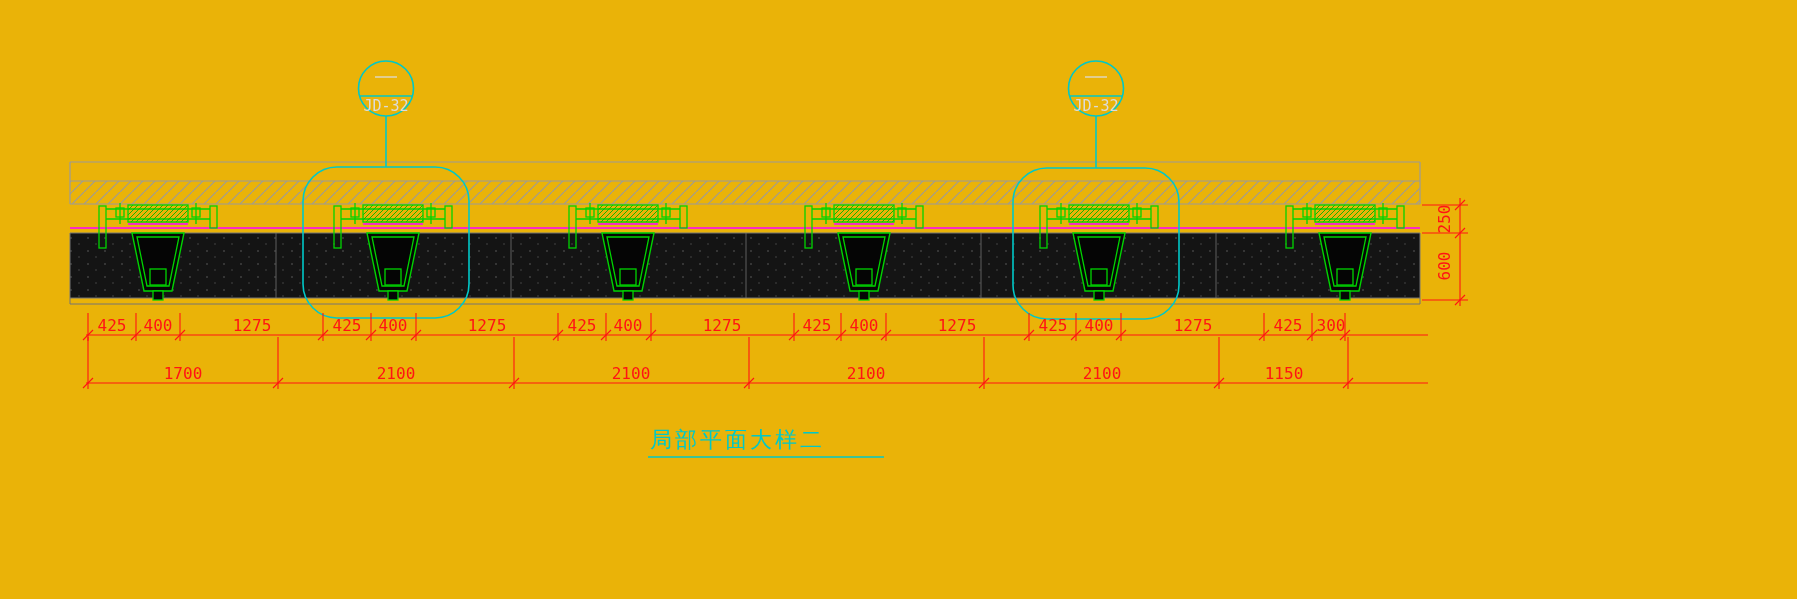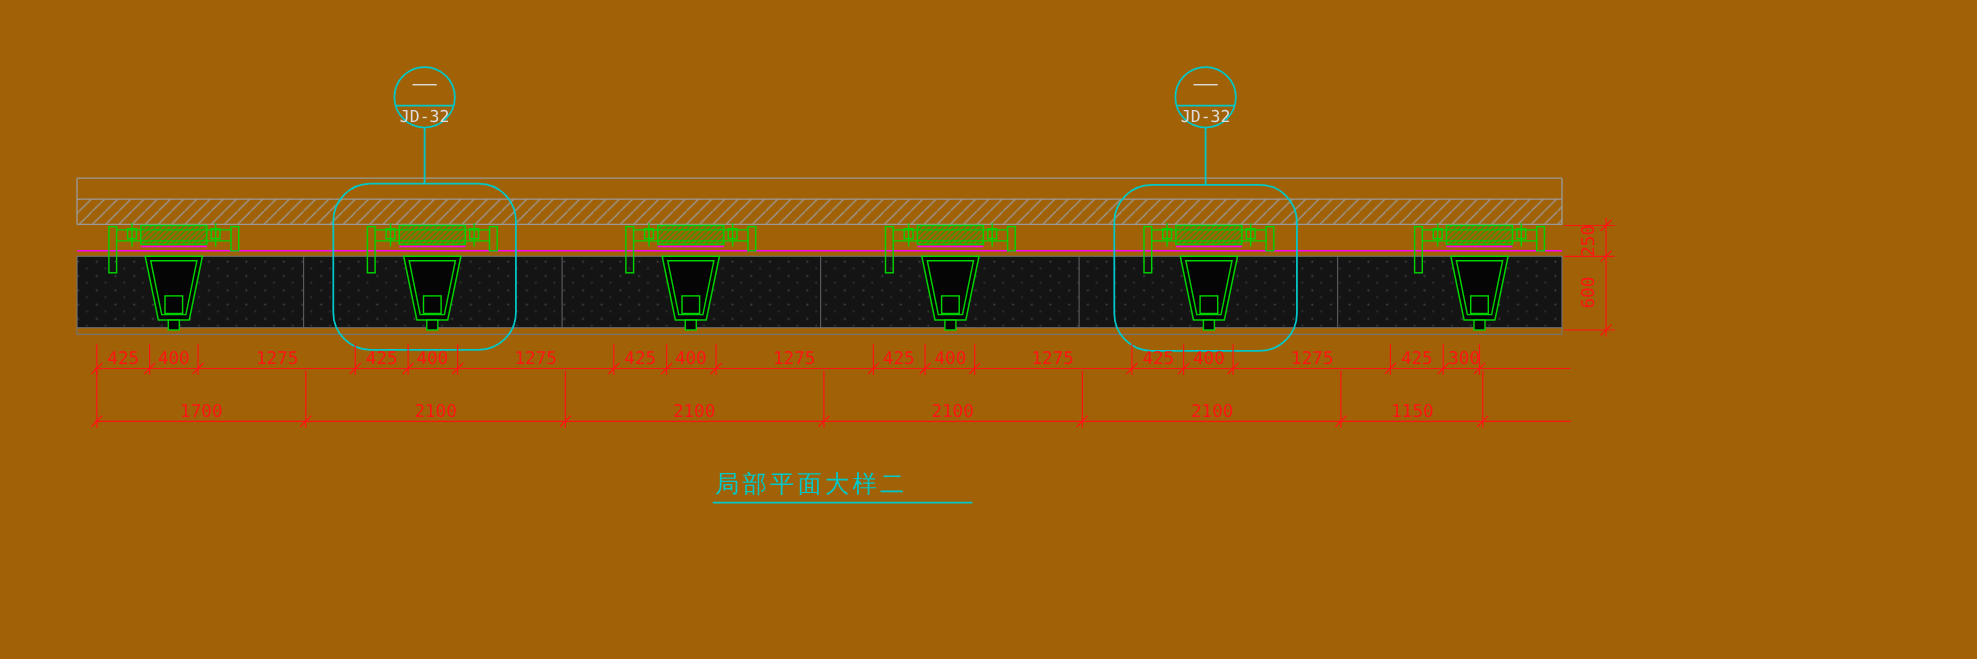--- a/index.html
+++ b/index.html
@@ -1,16 +1,16 @@
 <!DOCTYPE html>
 <html><head>
 <meta charset="utf-8">
 <style>
   html,body{margin:0;padding:0;background:#05060a;}
-  .stage{position:relative;width:1797px;height:599px;background:#a16207;overflow:hidden;
+  .stage{position:relative;width:1797px;height:599px;background:#eab308;overflow:hidden;
          font-family:"DejaVu Sans Mono", monospace;}
   svg{position:absolute;left:0;top:0;}
   .ln-green{stroke:#00d400;stroke-width:1.3;fill:none;}
   .ln-mag{stroke:#ff00ff;stroke-width:1.4;fill:none;}
   .ln-gray{stroke:#9a9a9a;stroke-width:1.2;fill:none;}
   .ln-dgray{stroke:#757575;stroke-width:1;fill:none;}
   .ln-joint{stroke:#5f5f5f;stroke-width:1;fill:none;}
   .ln-red{stroke:#ff1414;stroke-width:1.1;fill:none;}
   .ln-cyan{stroke:#00c8c8;stroke-width:1.6;fill:none;}
   .ln-light{stroke:#dcdcdc;stroke-width:1.3;fill:none;}

